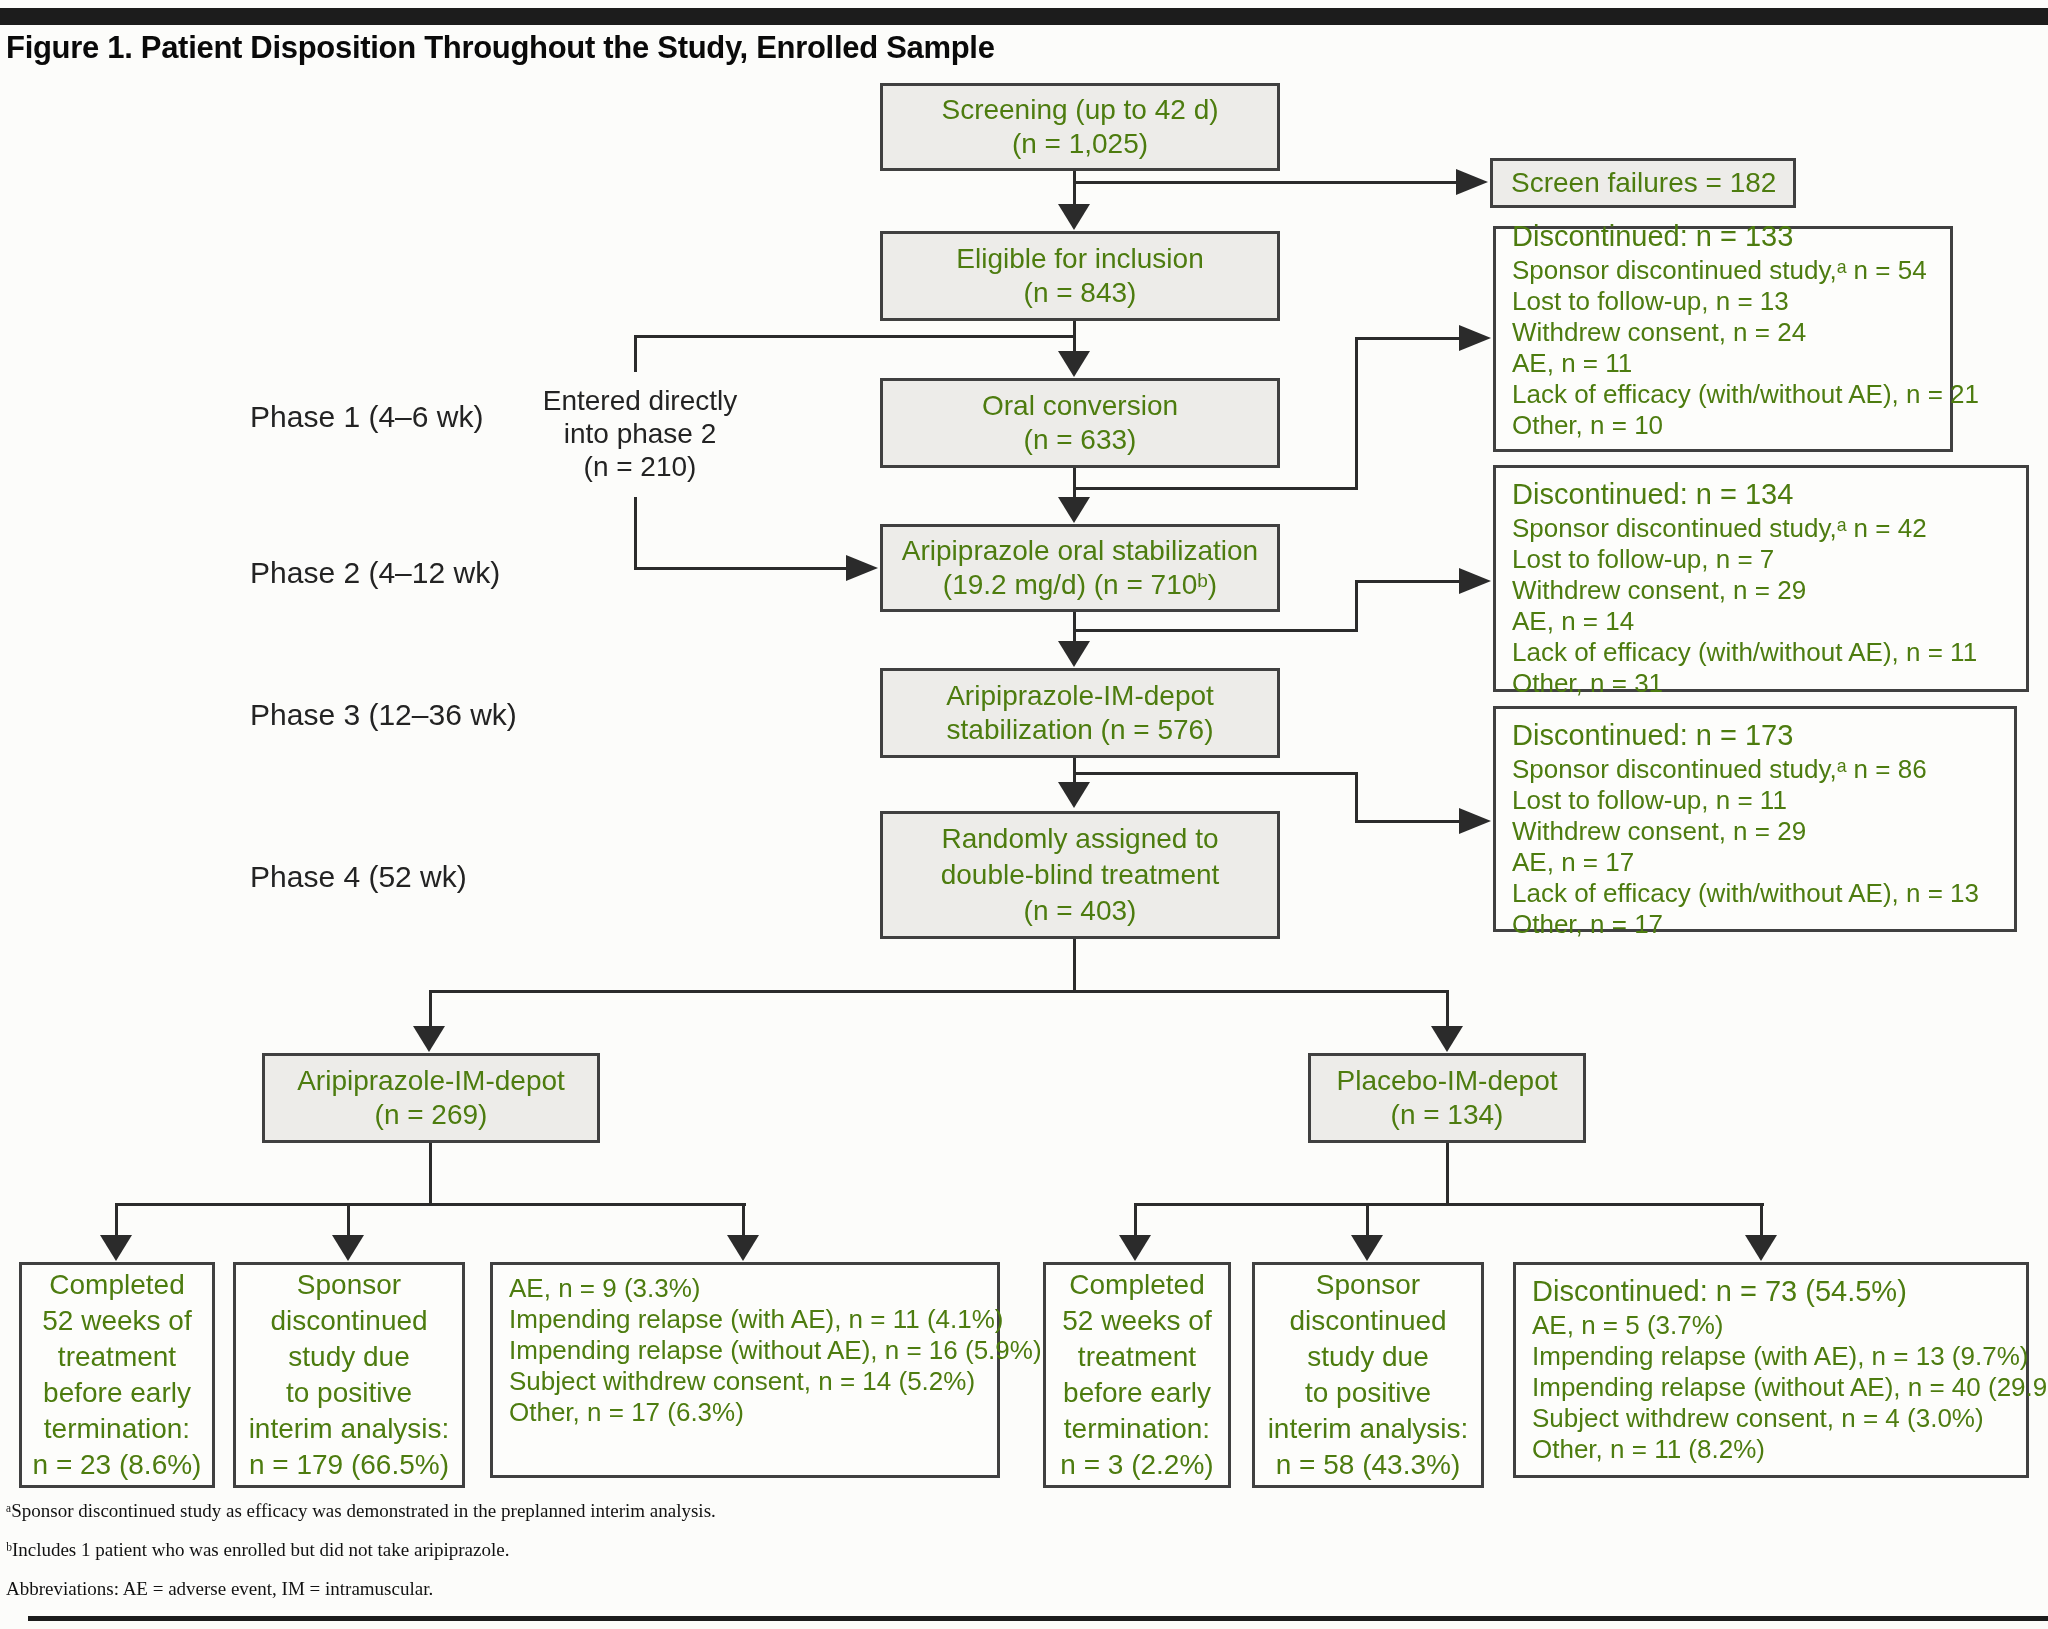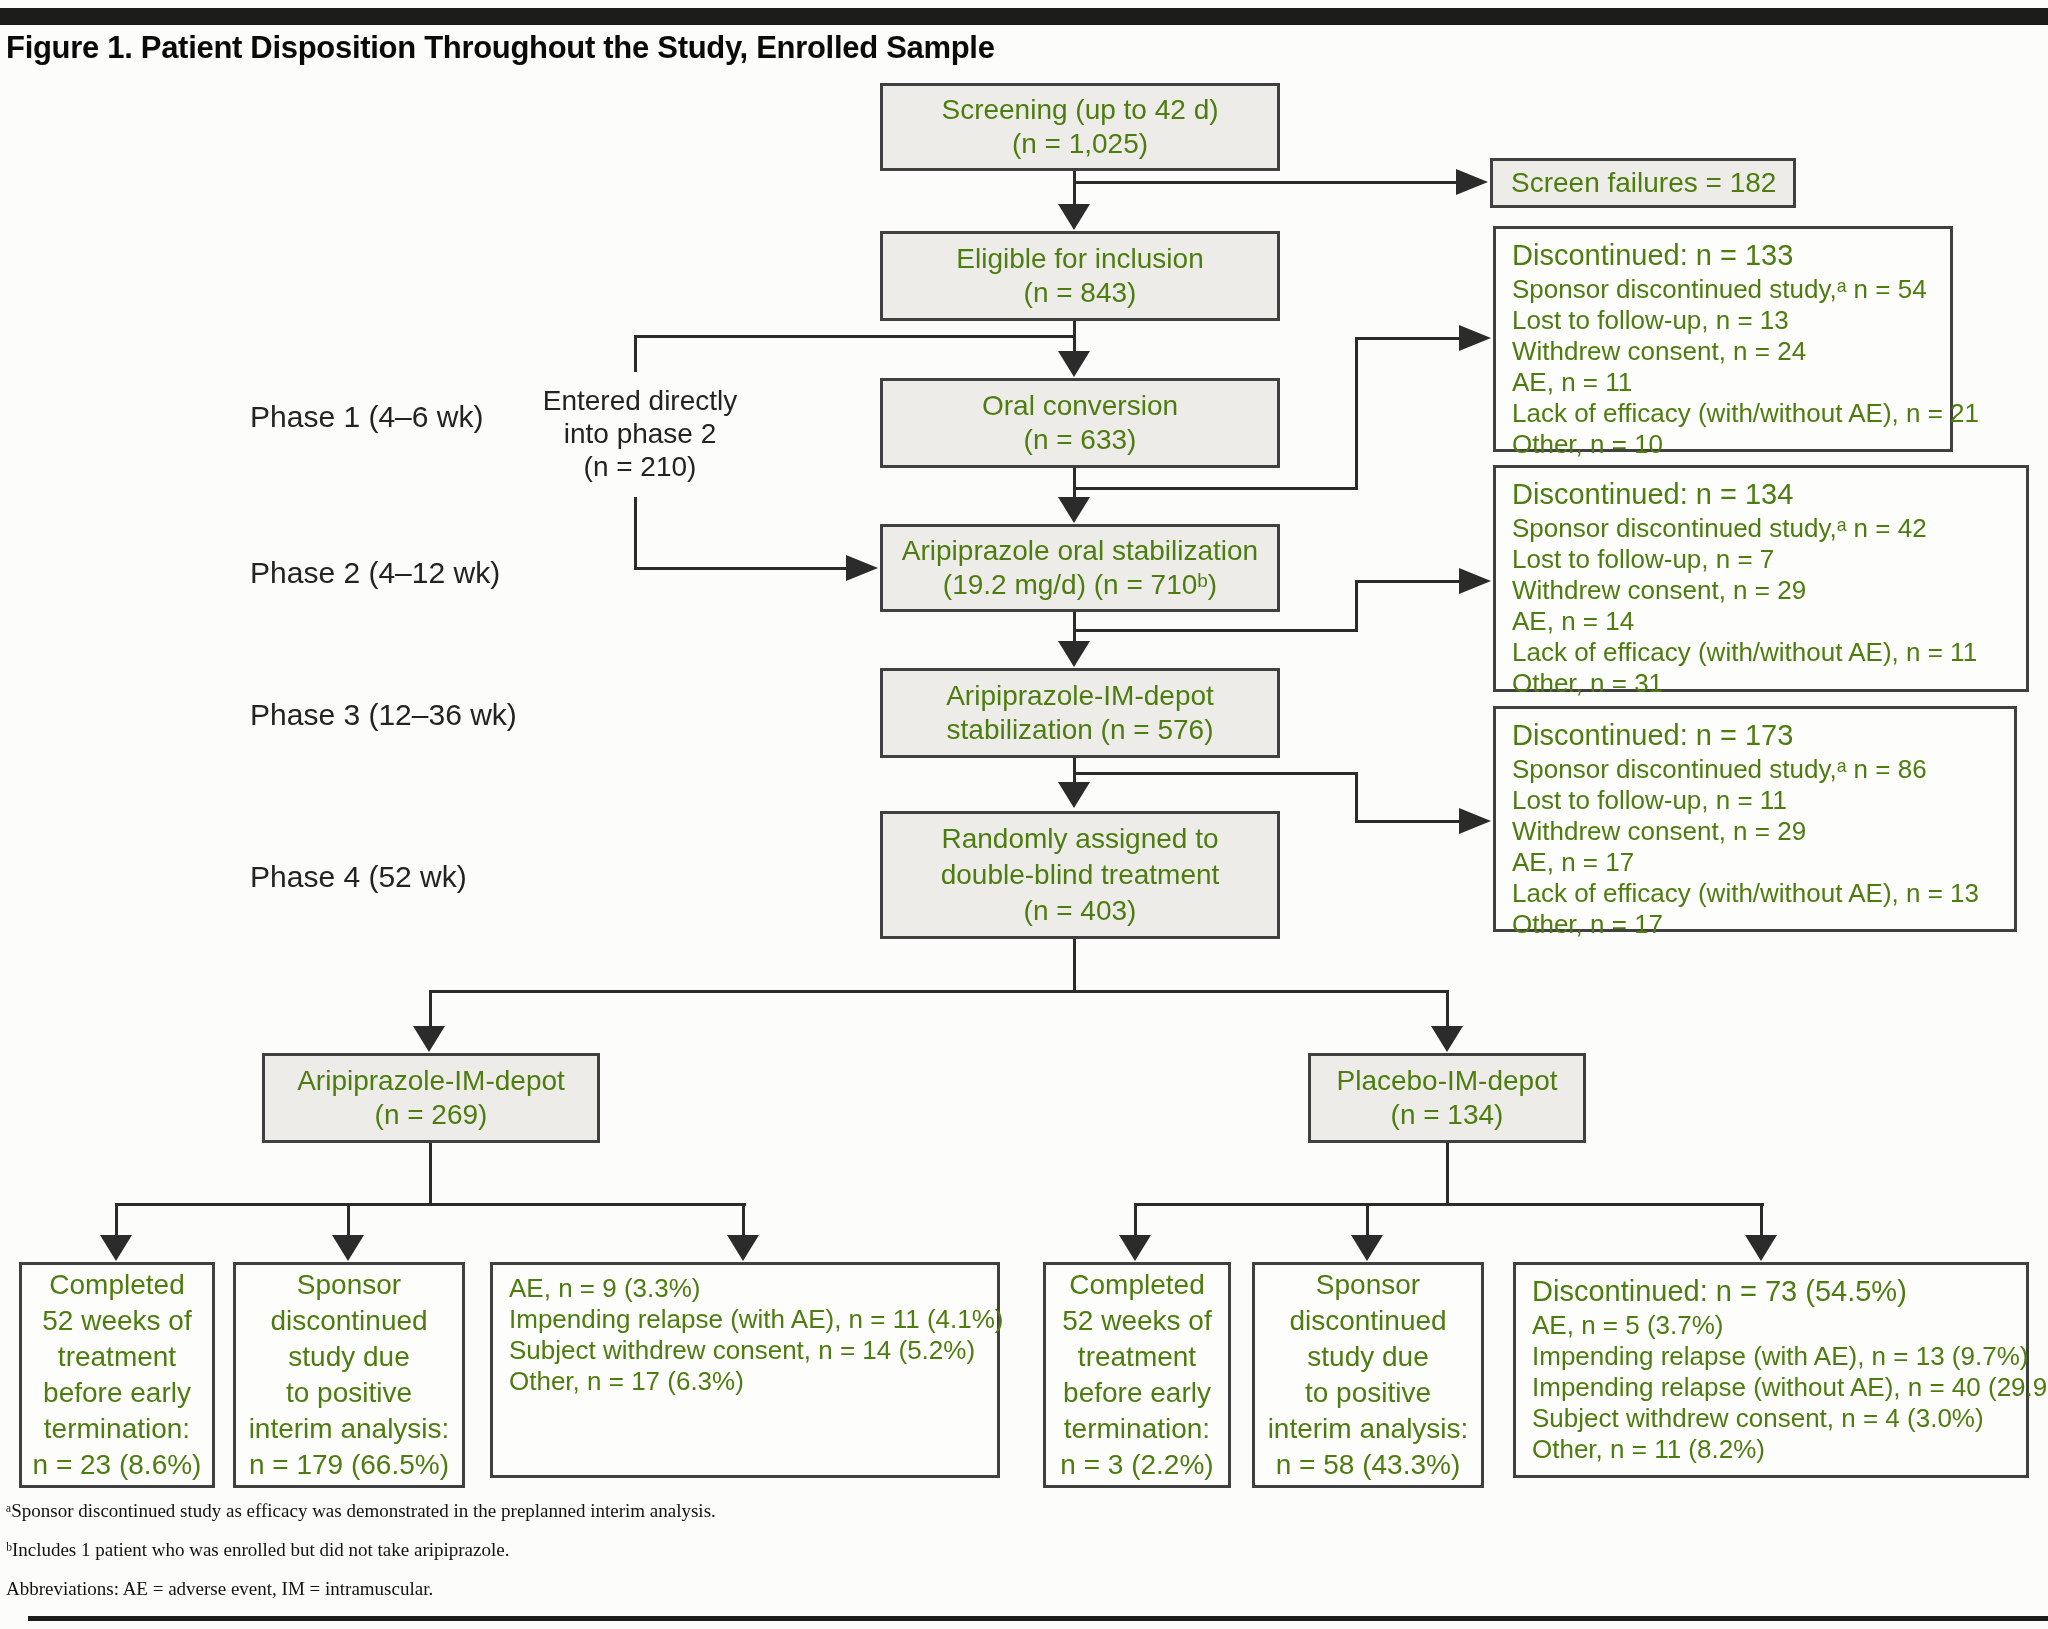--- a/index.html
+++ b/index.html
@@ -132,21 +132,21 @@
   <div class="box tall" style="left:880px;top:811px;width:400px;height:128px;">
     <div>Randomly assigned to</div>
     <div>double-blind treatment</div>
     <div>(n = 403)</div>
   </div>
 
   <div class="box" style="left:1490px;top:158px;width:306px;height:50px;align-items:flex-start;padding-left:18px;">
     <div>Screen failures = 182</div>
   </div>
 
-  <div class="box white leftalign disc" style="left:1493px;top:226px;width:460px;height:226px;">
+  <div class="box white leftalign disc" style="left:1493px;top:226px;width:460px;height:226px;justify-content:flex-end;">
     <div class="head">Discontinued: n = 133</div>
     <div class="ln">Sponsor discontinued study,ᵃ n = 54</div>
     <div class="ln">Lost to follow-up, n = 13</div>
     <div class="ln">Withdrew consent, n = 24</div>
     <div class="ln">AE, n = 11</div>
     <div class="ln">Lack of efficacy (with/without AE), n = 21</div>
     <div class="ln">Other, n = 10</div>
   </div>
 
   <div class="box white leftalign disc" style="left:1493px;top:465px;width:536px;height:227px;">
@@ -190,20 +190,21 @@
     <div>Sponsor</div>
     <div>discontinued</div>
     <div>study due</div>
     <div>to positive</div>
     <div>interim analysis:</div>
     <div>n = 179 (66.5%)</div>
   </div>
   <div class="box white leftalign disc" style="left:490px;top:1262px;width:510px;height:216px;">
     <div class="ln">AE, n = 9 (3.3%)</div>
     <div class="ln">Impending relapse (with AE), n = 11 (4.1%)</div>
+    <div class="ln">Impending relapse (without AE), n = 16 (5.9%)</div>
     <div class="ln">Subject withdrew consent, n = 14 (5.2%)</div>
     <div class="ln">Other, n = 17 (6.3%)</div>
   </div>
 
   <div class="box white tall" style="left:1043px;top:1262px;width:188px;height:226px;">
     <div>Completed</div>
     <div>52 weeks of</div>
     <div>treatment</div>
     <div>before early</div>
     <div>termination:</div>

